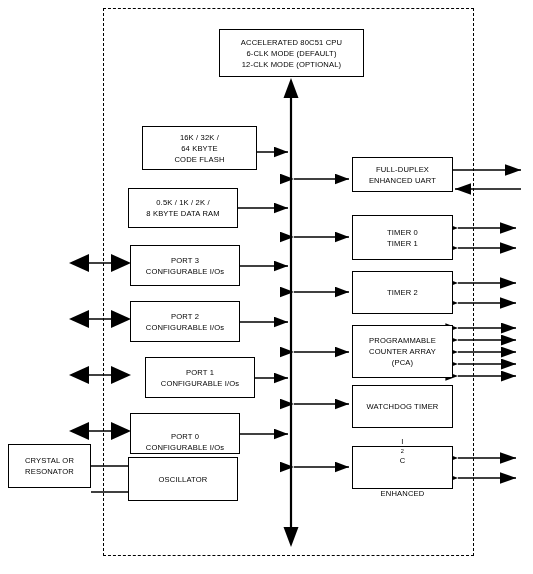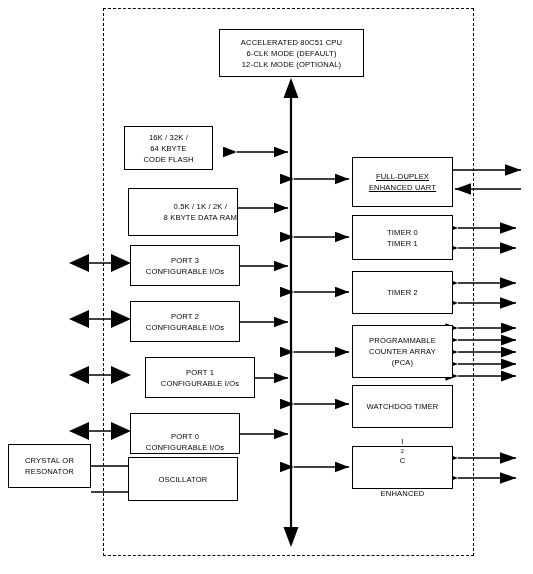--- a/index.html
+++ b/index.html
@@ -175,27 +175,27 @@
       <line x1="458" y1="478" x2="516" y2="478" stroke="#000" stroke-width="1.6" marker-start="url(#ahL)" marker-end="url(#ahThin)"></line>
     </g>
   </svg>
 
   <div class="blk" style="left:219px; top:29px; width:145px; height:48px;">
     <span>ACCELERATED 80C51 CPU
 6-CLK MODE (DEFAULT)
 12-CLK MODE (OPTIONAL)</span>
   </div>
 
-  <div class="blk" style="left:124px; top:126px; width:89px; height:44px;">
+  <div class="blk" style="left:142px; top:126px; width:115px; height:44px;">
     <span>16K / 32K /
 64 KBYTE
 CODE FLASH</span>
   </div>
 
-  <div class="blk" style="left:128px; top:188px; width:110px; height:48px;justify-content:flex-end;">
+  <div class="blk" style="left:128px; top:188px; width:110px; height:40px;">
     <span>0.5K / 1K / 2K /
 8 KBYTE DATA RAM</span>
   </div>
 
   <div class="blk" style="left:130px; top:245px; width:110px; height:41px;">
     <span>PORT 3
 CONFIGURABLE I/Os</span>
   </div>
 
   <div class="blk" style="left:130px; top:301px; width:110px; height:41px;justify-content:center;">
@@ -215,21 +215,21 @@
 
   <div class="blk" style="left:8px; top:444px; width:83px; height:44px;">
     <span>CRYSTAL OR
 RESONATOR</span>
   </div>
 
   <div class="blk" style="left:128px; top:457px; width:110px; height:44px;">
     <span>OSCILLATOR</span>
   </div>
 
-  <div class="blk" style="left:352px; top:157px; width:101px; height:50px;text-decoration:underline;">
+  <div class="blk" style="left:352px; top:157px; width:101px; height:35px;">
     <span>FULL-DUPLEX
 ENHANCED UART</span>
   </div>
 
   <div class="blk" style="left:352px; top:215px; width:101px; height:45px;">
     <span>TIMER 0
 TIMER 1</span>
   </div>
 
   <div class="blk" style="left:352px; top:271px; width:101px; height:43px;">

